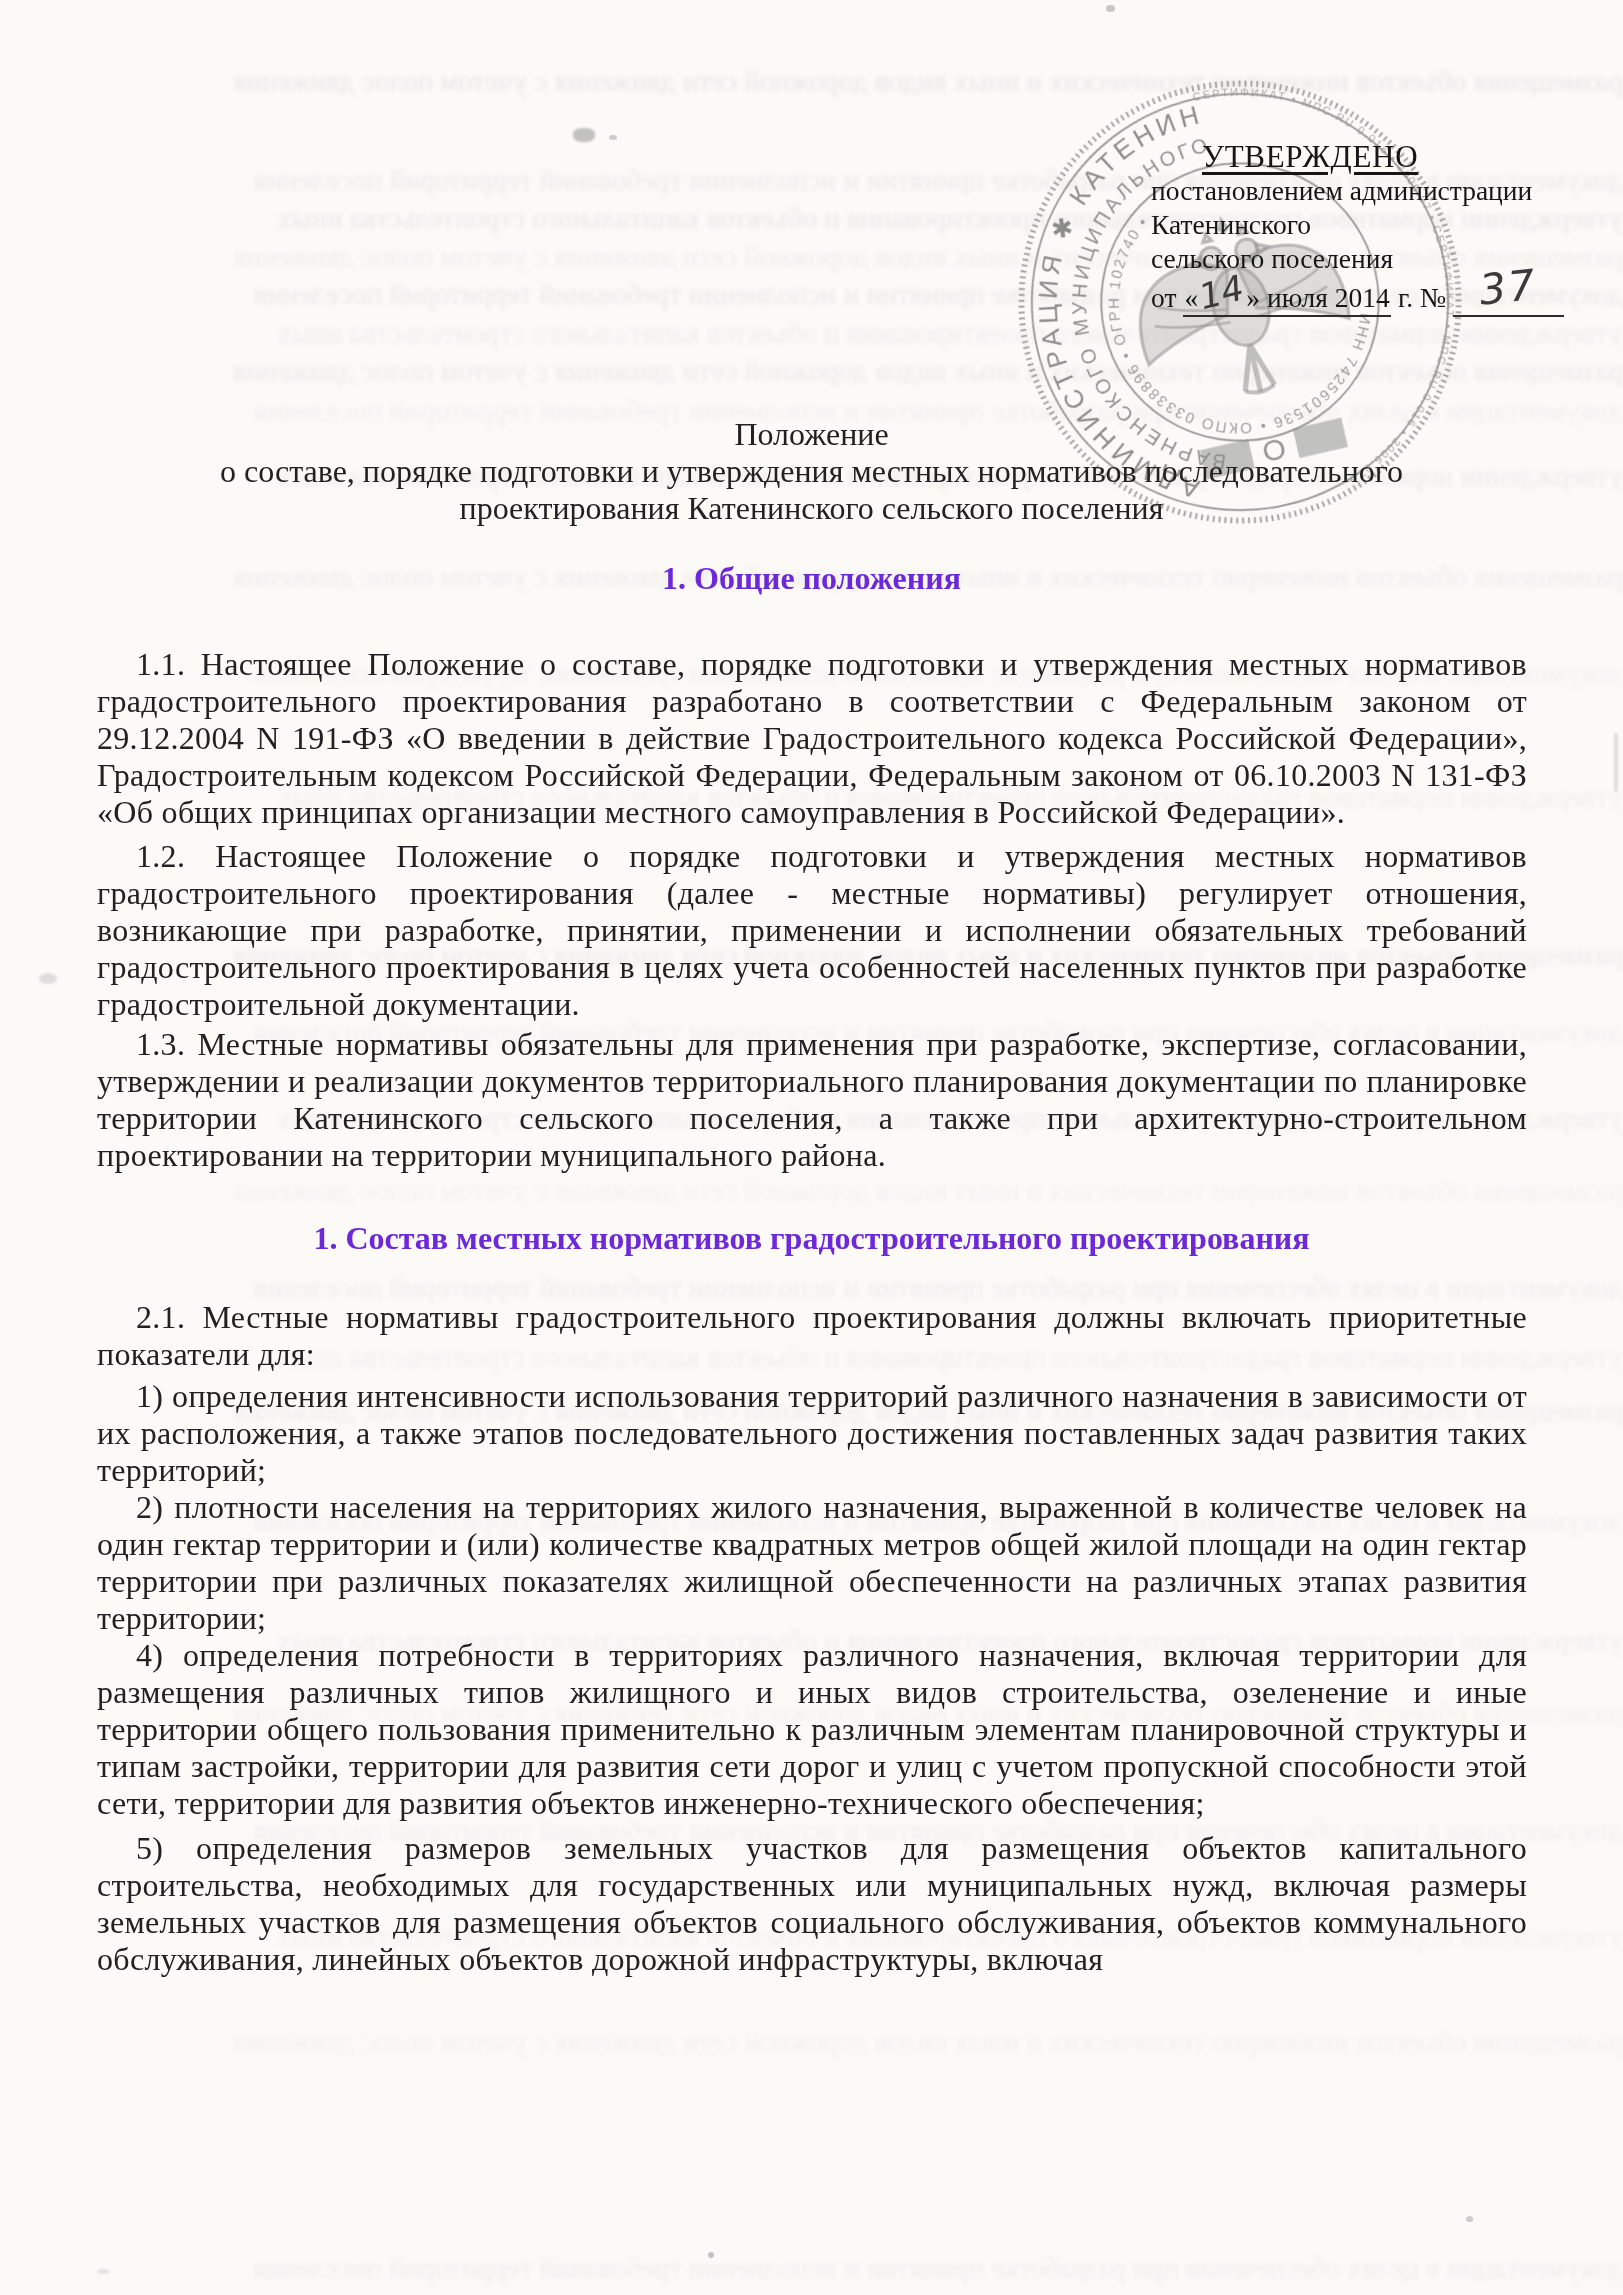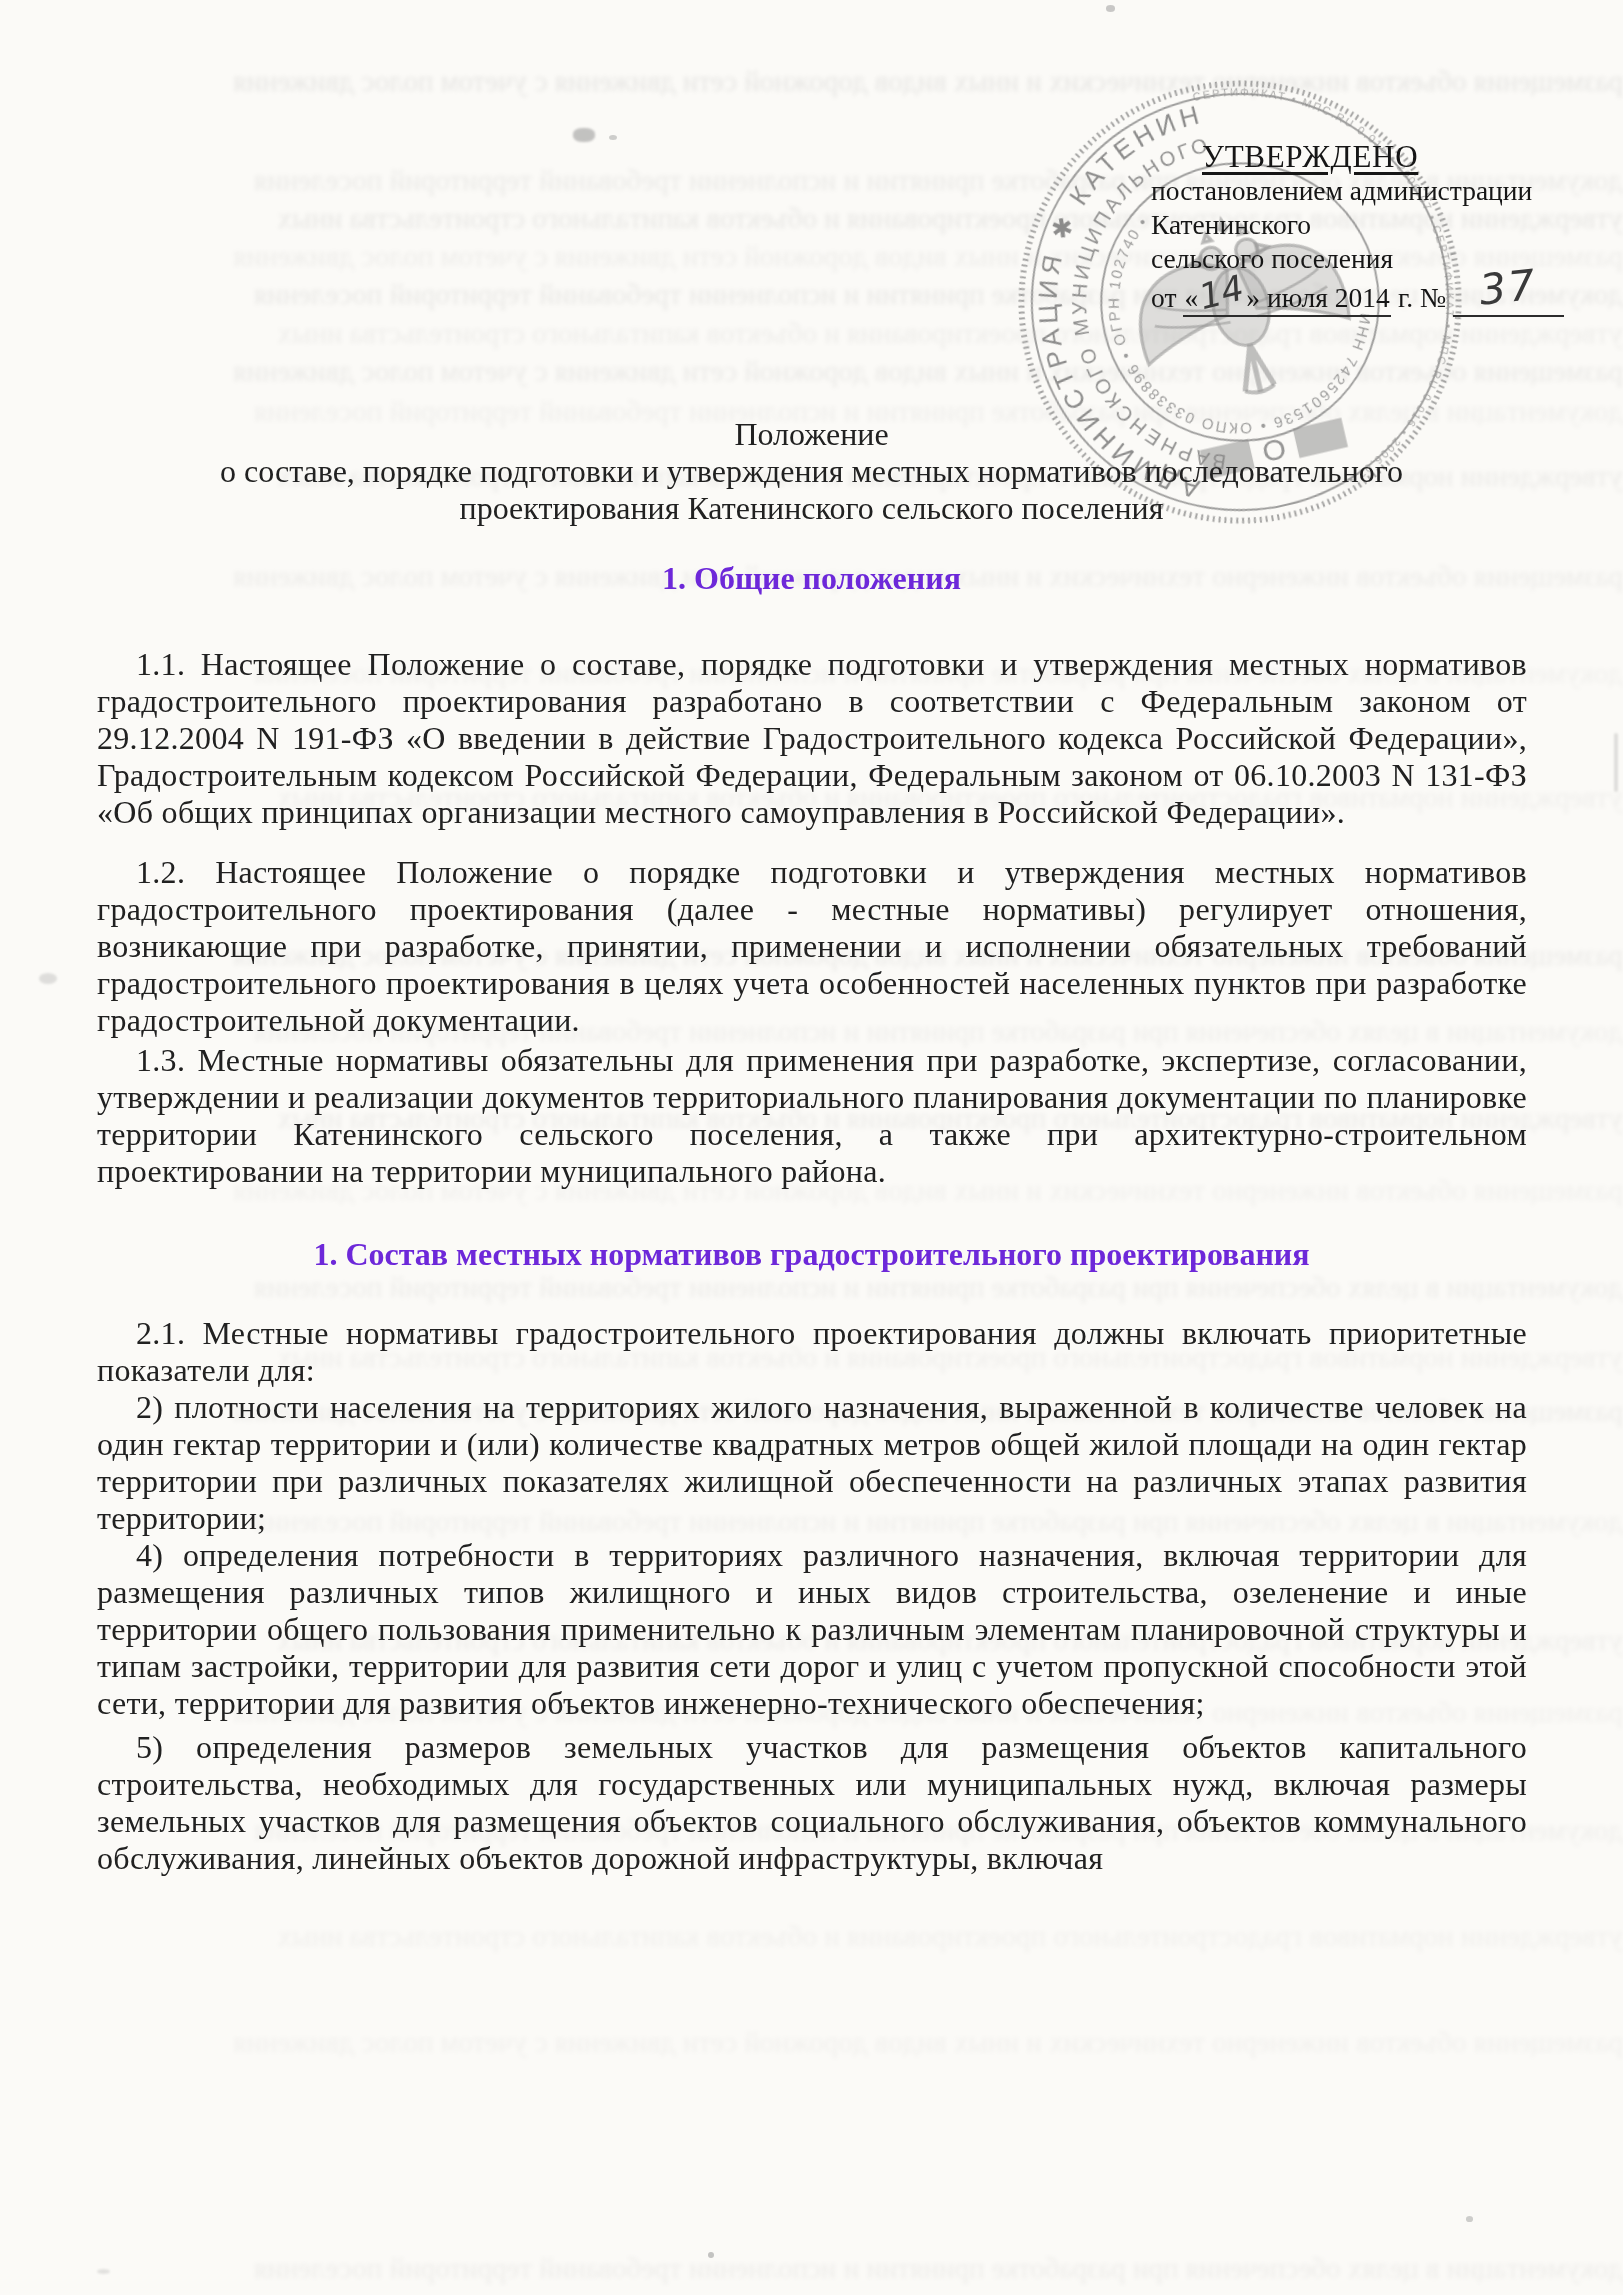--- a/index.html
+++ b/index.html
@@ -33,21 +33,21 @@
   .hand-day{font-size:35px;transform:rotate(-14deg) translateY(-2.6px);width:48px;text-align:center;}
   .hand-num{font-size:42px;transform:rotate(-6deg) translateY(-5.2px);letter-spacing:2px;}
   .num-blank{min-width:108px;text-align:center;}
   
   .content{position:absolute;left:0;top:416px;width:1623px;z-index:3;}
   .title-line{text-align:center;font-size:32px;line-height:37px;}
   .h-bold{font-weight:bold;color:#6d28d9;}
   .s1-heading{text-align:center;font-size:32px;line-height:37px;margin-top:33px;}
   .body-col{width:1430px;margin-left:97px;font-size:32px;line-height:37px;text-align:justify;letter-spacing:0.3px;}
   .para{text-indent:39px;margin:0;}
-  .mt15{margin-top:23px;} .mt5{margin-top:3.3px;} .mt8{margin-top:5.2px;} .mt11{margin-top:7.2px;}
+  .mt15{margin-top:7px;} .mt5{margin-top:3.3px;} .mt8{margin-top:5.2px;} .mt11{margin-top:7.2px;}
   .s2-heading{text-align:center;font-size:32px;line-height:37px;margin-top:46px;}
   .p21{margin-top:42px;}
   
   .speck{position:absolute;background:#8b8b8b;border-radius:50%;z-index:5;pointer-events:none;}
 </style>
 </head>
 <body>
 
 <div class="bleed" style="top:63px;opacity:.16;">размещения объектов инженерно технических и иных видов дорожной сети движения с учетом полос движения</div>
 <div class="bleed" style="top:162px;opacity:.13;">документации в целях обеспечения при разработке принятии и исполнении требований территорий поселения</div>
@@ -149,20 +149,21 @@
   <div class="body-col">
     <p class="para" style="margin-top:49px;">1.1. Настоящее Положение о составе, порядке подготовки и утверждения местных нормативов градостроительного проектирования разработано в соответствии с Федеральным законом от 29.12.2004 N 191-ФЗ  «О введении в действие Градостроительного кодекса Российской Федерации», Градостроительным кодексом Российской Федерации, Федеральным законом от 06.10.2003 N 131-ФЗ «Об общих принципах организации местного самоуправления в Российской Федерации».</p>
     <p class="para mt15">1.2. Настоящее Положение о порядке подготовки и утверждения местных нормативов градостроительного проектирования (далее - местные нормативы) регулирует отношения, возникающие при разработке, принятии, применении и исполнении обязательных требований градостроительного проектирования в целях учета особенностей населенных пунктов при разработке градостроительной документации.</p>
     <p class="para mt5">1.3. Местные нормативы обязательны для применения при разработке, экспертизе, согласовании, утверждении и реализации документов территориального планирования документации по планировке  территории  Катенинского  сельского  поселения, а также при архитектурно-строительном проектировании на территории муниципального района.</p>
   </div>
 
   <div class="s2-heading h-bold">1. Состав местных нормативов градостроительного проектирования</div>
 
   <div class="body-col">
     <p class="para p21">2.1. Местные нормативы градостроительного проектирования должны включать приоритетные показатели для:</p>
+    <p class="para mt8">1) определения интенсивности использования территорий различного назначения в зависимости от их расположения, а также этапов последовательного достижения поставленных задач развития таких территорий;</p>
     <p class="para">2) плотности населения на территориях жилого назначения, выраженной в количестве человек на один гектар территории и (или) количестве квадратных метров общей жилой площади на один гектар территории при различных показателях жилищной обеспеченности на различных этапах развития территории;</p>
     <p class="para">4) определения потребности в территориях различного назначения, включая территории для размещения различных типов жилищного и иных видов строительства, озеленение и иные территории общего пользования применительно к различным элементам планировочной структуры и типам застройки,  территории для развития сети дорог и улиц с учетом пропускной способности этой сети, территории для развития объектов инженерно-технического обеспечения;</p>
     <p class="para mt11">5) определения размеров земельных участков для размещения объектов капитального строительства, необходимых для государственных или муниципальных нужд, включая размеры земельных участков для размещения объектов социального обслуживания, объектов коммунального обслуживания, линейных объектов дорожной инфраструктуры, включая</p>
   </div>
 </div>
 
 <div class="speck" style="left:573px;top:128px;width:22px;height:14.4px;opacity:.5;filter:blur(1.3px);border-radius:40%;"></div>
 <div class="speck" style="left:609px;top:135px;width:7.9px;height:5.2px;opacity:.4;filter:blur(0.7px);"></div>
 <div class="speck" style="left:1106px;top:5.2px;width:9.2px;height:6.5px;opacity:.45;filter:blur(0.7px);"></div>
 <div class="speck" style="left:39px;top:973px;width:18.3px;height:10.5px;opacity:.25;filter:blur(1.3px);"></div>

